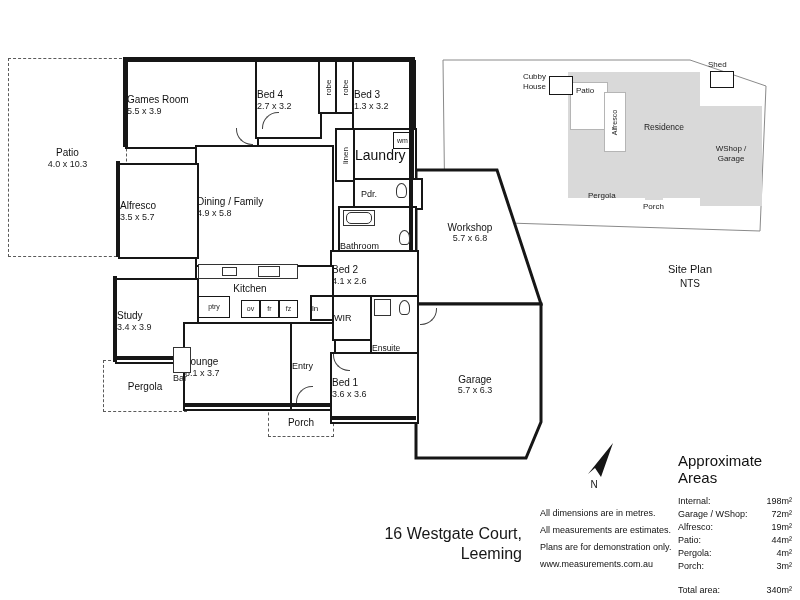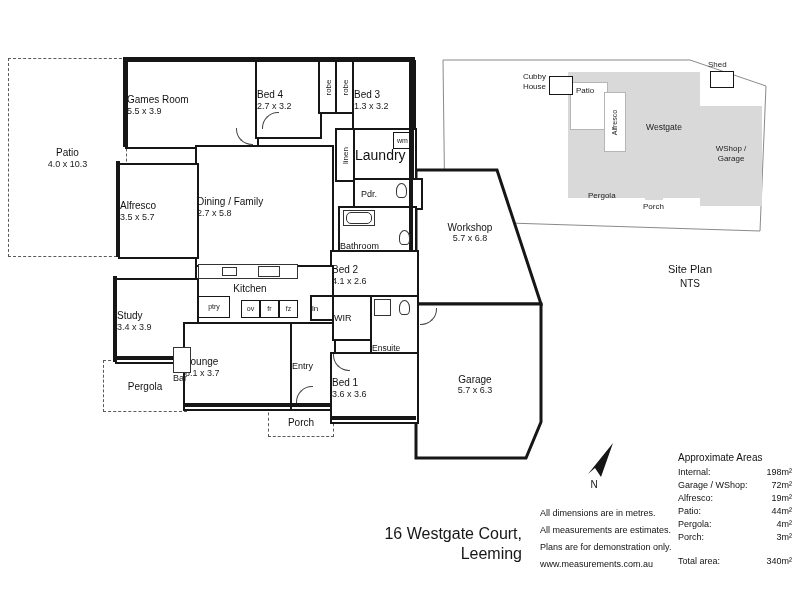--- a/index.html
+++ b/index.html
@@ -12,21 +12,21 @@
   .vtxt{transform:rotate(-90deg);font-size:8px;white-space:nowrap;color:#222}
   .wall{position:absolute;background:#161616}
   .sbox{position:absolute;border:1px solid #161616;background:#fff;display:flex;align-items:center;justify-content:center;font-size:7px;line-height:8px;color:#222}
   .fixture{position:absolute;border:1px solid #333;background:#fff}
   .door{position:absolute;width:16px;height:16px;border-left:1.3px solid #444;border-bottom:1.3px solid #444;border-radius:0 0 0 16px;background:transparent}
   .lbl-abs{position:absolute;text-align:center}
   .gray{position:absolute;background:#d9d9d9}
   .white-in{position:absolute;background:#fff;border:1px solid #b5b5b5}
   .site-lbl{position:absolute;font-size:8px;line-height:10px;color:#222}
   .areas{position:absolute;left:678px;top:452px;width:114px;font-size:9px;color:#111}
-  .areas .t{font-size:10px;margin-bottom:3px}
+  .areas .t{font-size:15px;margin-bottom:9px}
   .arow{display:flex;justify-content:space-between;line-height:13px}
   .atotal{margin-top:11px}
   .disc{position:absolute;left:540px;top:505px;font-size:9px;line-height:17px;color:#111}
   .addr{position:absolute;left:330px;top:524px;width:192px;text-align:right;color:#161616}
   .addr .a1{font-size:16px;line-height:20px}
   .addr .a2{font-size:16px;line-height:20px}
 </style>
 </head>
 <body>
 
@@ -76,21 +76,21 @@
   <span>wm</span>
 </div>
 <div class="room" style="left:353px;top:178px;width:60px;height:28px;align-items:flex-start;padding-left:6px">
   <div class="nm" style="font-size:9px">Pdr.</div>
 </div>
 <div class="room" style="left:338px;top:206px;width:75px;height:44px;justify-content:flex-end;padding-bottom:5px">
   <div class="nm" style="font-size:9px">Bathroom</div>
 </div>
 <div class="room" style="left:195px;top:145px;width:135px;height:120px">
   <div class="nm">Dining / Family</div>
-  <div class="dm">2.7 x 5.8</div>
+  <div class="dm">4.9 x 5.8</div>
 </div>
 <div class="room" style="left:118px;top:163px;width:77px;height:92px">
   <div class="nm">Alfresco</div>
   <div class="dm">3.5 x 5.7</div>
 </div>
 <div class="room" style="left:330px;top:250px;width:85px;height:45px">
   <div class="nm">Bed 2</div>
   <div class="dm">4.1 x 2.6</div>
 </div>
 <div class="room" style="left:195px;top:265px;width:135px;height:55px"></div>
@@ -169,21 +169,21 @@
 <div class="door" style="left:333px;top:354px"></div>
 <div class="door" style="left:420px;top:308px;transform:rotate(-90deg)"></div>
 
 <div class="gray" style="left:568px;top:72px;width:132px;height:126px"></div>
 <div class="gray" style="left:700px;top:106px;width:62px;height:100px"></div>
 <div class="white-in" style="left:570px;top:82px;width:36px;height:46px"></div>
 <div class="site-lbl" style="left:576px;top:86px">Patio</div>
 <div class="white-in" style="left:604px;top:92px;width:20px;height:58px;display:flex;align-items:center;justify-content:center">
   <span class="vtxt" style="font-size:7px">Alfresco</span>
 </div>
-<div class="site-lbl" style="left:630px;top:122px;width:68px;text-align:center;font-size:8.5px">Westgate</div>
+<div class="site-lbl" style="left:630px;top:122px;width:68px;text-align:center;font-size:8.5px">Residence</div>
 <div class="site-lbl" style="left:702px;top:144px;width:58px;text-align:center">WShop / Garage</div>
 <div class="site-lbl" style="left:588px;top:191px">Pergola</div>
 <div class="gray" style="left:645px;top:189px;width:18px;height:11px"></div>
 <div class="site-lbl" style="left:643px;top:202px">Porch</div>
 <div class="site-lbl" style="left:502px;top:72px;width:44px;text-align:right">Cubby House</div>
 <div class="white-in" style="left:549px;top:76px;width:22px;height:17px;border-color:#161616"></div>
 <div class="site-lbl" style="left:708px;top:60px">Shed</div>
 <div class="white-in" style="left:710px;top:71px;width:22px;height:15px;border-color:#161616"></div>
 <div class="lbl-abs" style="left:650px;top:263px;width:80px;font-size:11px">Site Plan</div>
 <div class="lbl-abs" style="left:650px;top:278px;width:80px;font-size:10px">NTS</div>

